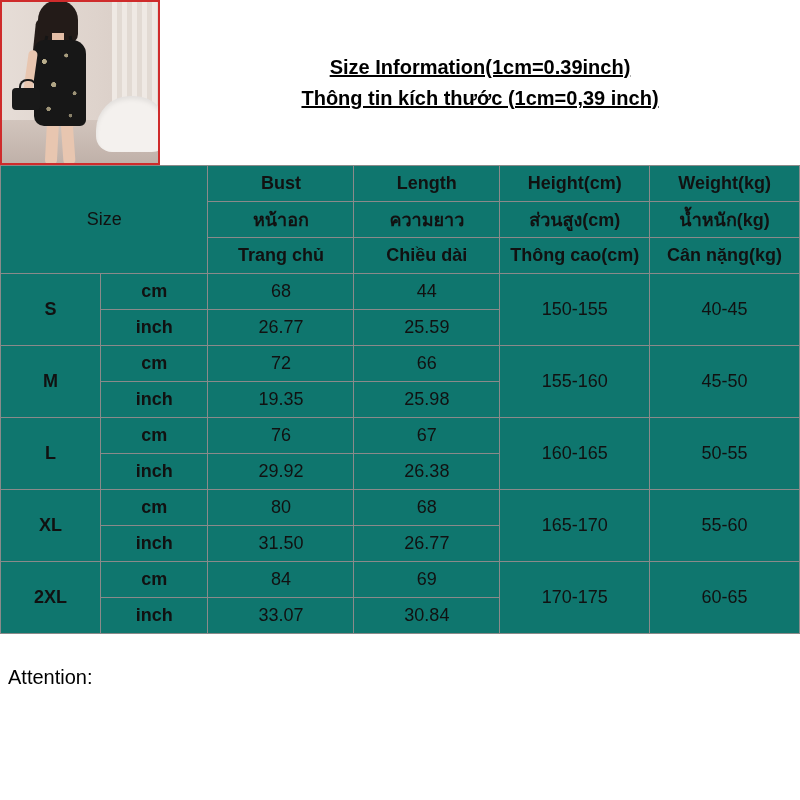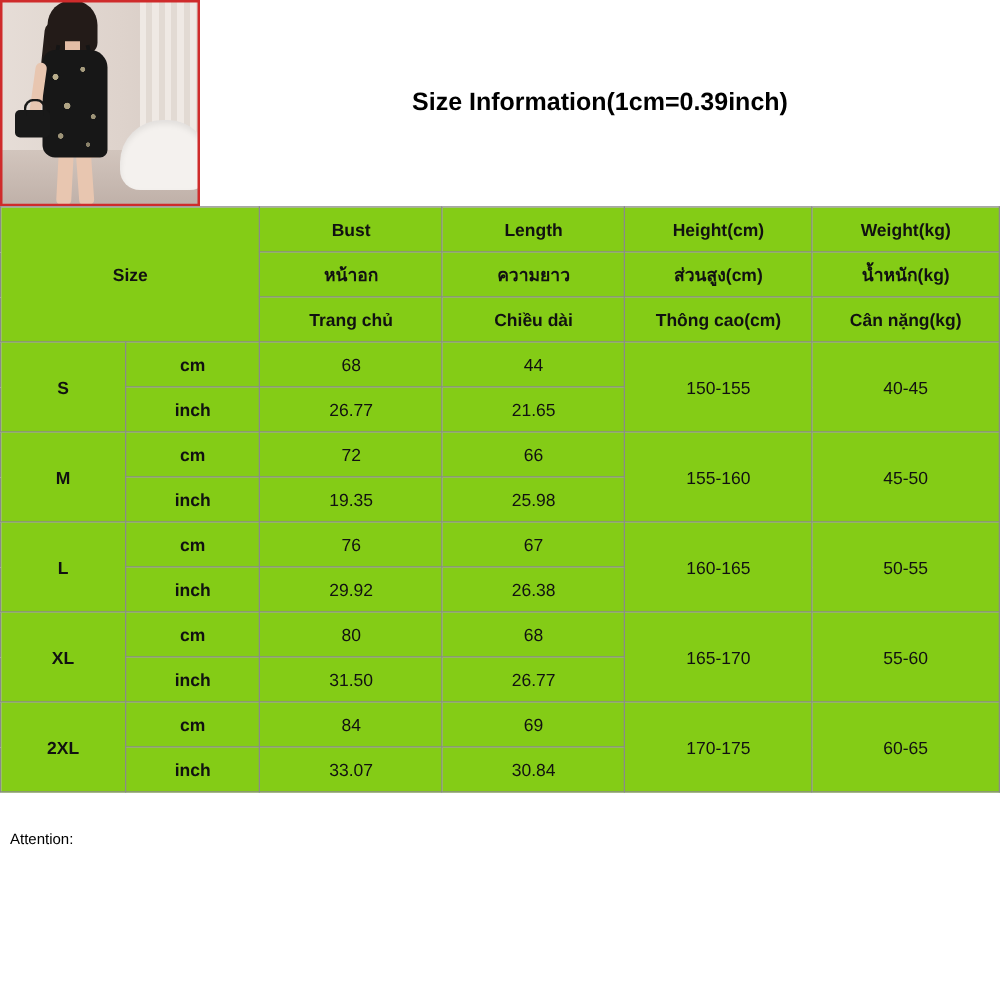--- a/index.html
+++ b/index.html
@@ -122,54 +122,54 @@
   .title-block {
     position: absolute;
     left: 160px; top: 0;
     width: 640px; height: 165px;
     display: flex; flex-direction: column;
     align-items: center; justify-content: center;
     gap: 6px;
   }
   .title-line {
     font-size: 20px; font-weight: bold; color: #000;
-    line-height: 1.25; text-align: left; white-space: nowrap;
+    line-height: 1.25; text-align: left; white-space: nowrap; text-decoration: underline;
   }
 
   
   table.size-table {
     position: absolute;
     left: 0; top: 165px;
     width: 800px;
     border-collapse: collapse;
     table-layout: fixed;
   }
   table.size-table td {
     border: 1px solid #8a8a8a;
     text-align: center;
     vertical-align: middle;
-    font-size: 14px;
+    font-size: 18px;
     color: #111;
-    background: #84cc16;
+    background: #0f766e;
     padding: 0;
     height: 36px;
   }
   td.hdr {
     background: #fdfdfd;
     font-weight: bold;
     font-size: 15px;
   }
   td.size-label {
     background: #f1f1f1;
     font-weight: bold;
     font-size: 17px;
   }
   td.size-word {
     background: #f1f1f1;
-    font-weight: bold;
+    font-weight: normal;
     font-size: 22px;
   }
   td.unit {
     background: #f1f1f1;
     font-weight: bold;
     font-size: 14px;
   }
   td.range { font-size: 15px; }
   td.val { font-size: 15px; }
   .col-size { width: 52px; }
@@ -181,21 +181,21 @@
 
   
   .attention {
     position: absolute;
     left: 0; top: 657px;
     width: 800px; height: 143px;
     background: #ffffff;
     padding: 6px 8px 0 8px;
   }
   .attention .line {
-    font-size: 12px;
+    font-size: 20px;
     color: #000;
     line-height: 1.42;
     white-space: nowrap;
   }
 </style>
 </head>
 <body>
 
 <div id="page">
 
@@ -220,20 +220,21 @@
           <div class="model-dress-pattern"></div>
         </div>
         <div class="model-arm"></div>
         <div class="model-bag"></div>
       </div>
       <div class="photo-border"></div>
     </div>
 
     <div class="title-block">
       <div class="title-line">Size Information(1cm=0.39inch)</div>
+      <div class="title-line">Thông tin kích thước (1cm=0,39 inch)</div>
     </div>
   </div>
 
   <table class="size-table">
     <colgroup>
       <col class="col-size">
         <col class="col-unit">
       <col class="col-a">
         <col class="col-b">
         <col class="col-c">
@@ -265,21 +266,21 @@
         <td class="size-label" rowspan="2">S</td>
         <td class="unit">cm</td>
         <td class="val">68</td>
         <td class="val">44</td>
         <td class="range" rowspan="2">150-155</td>
         <td class="range" rowspan="2">40-45</td>
       </tr>
       <tr>
         <td class="unit">inch</td>
         <td class="val">26.77</td>
-        <td class="val">21.65</td>
+        <td class="val">25.59</td>
       </tr>
 
       <tr>
         <td class="size-label" rowspan="2">M</td>
         <td class="unit">cm</td>
         <td class="val">72</td>
         <td class="val">66</td>
         <td class="range" rowspan="2">155-160</td>
         <td class="range" rowspan="2">45-50</td>
       </tr>

